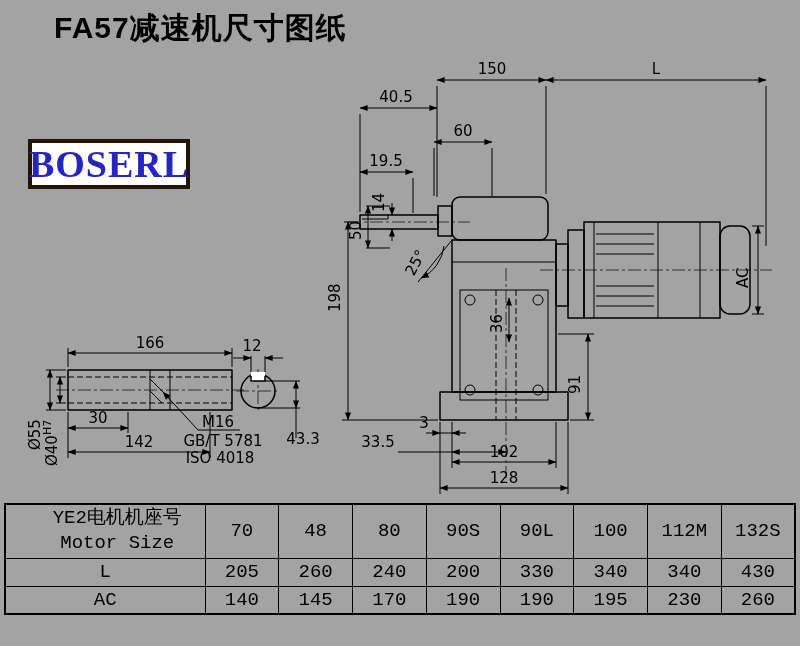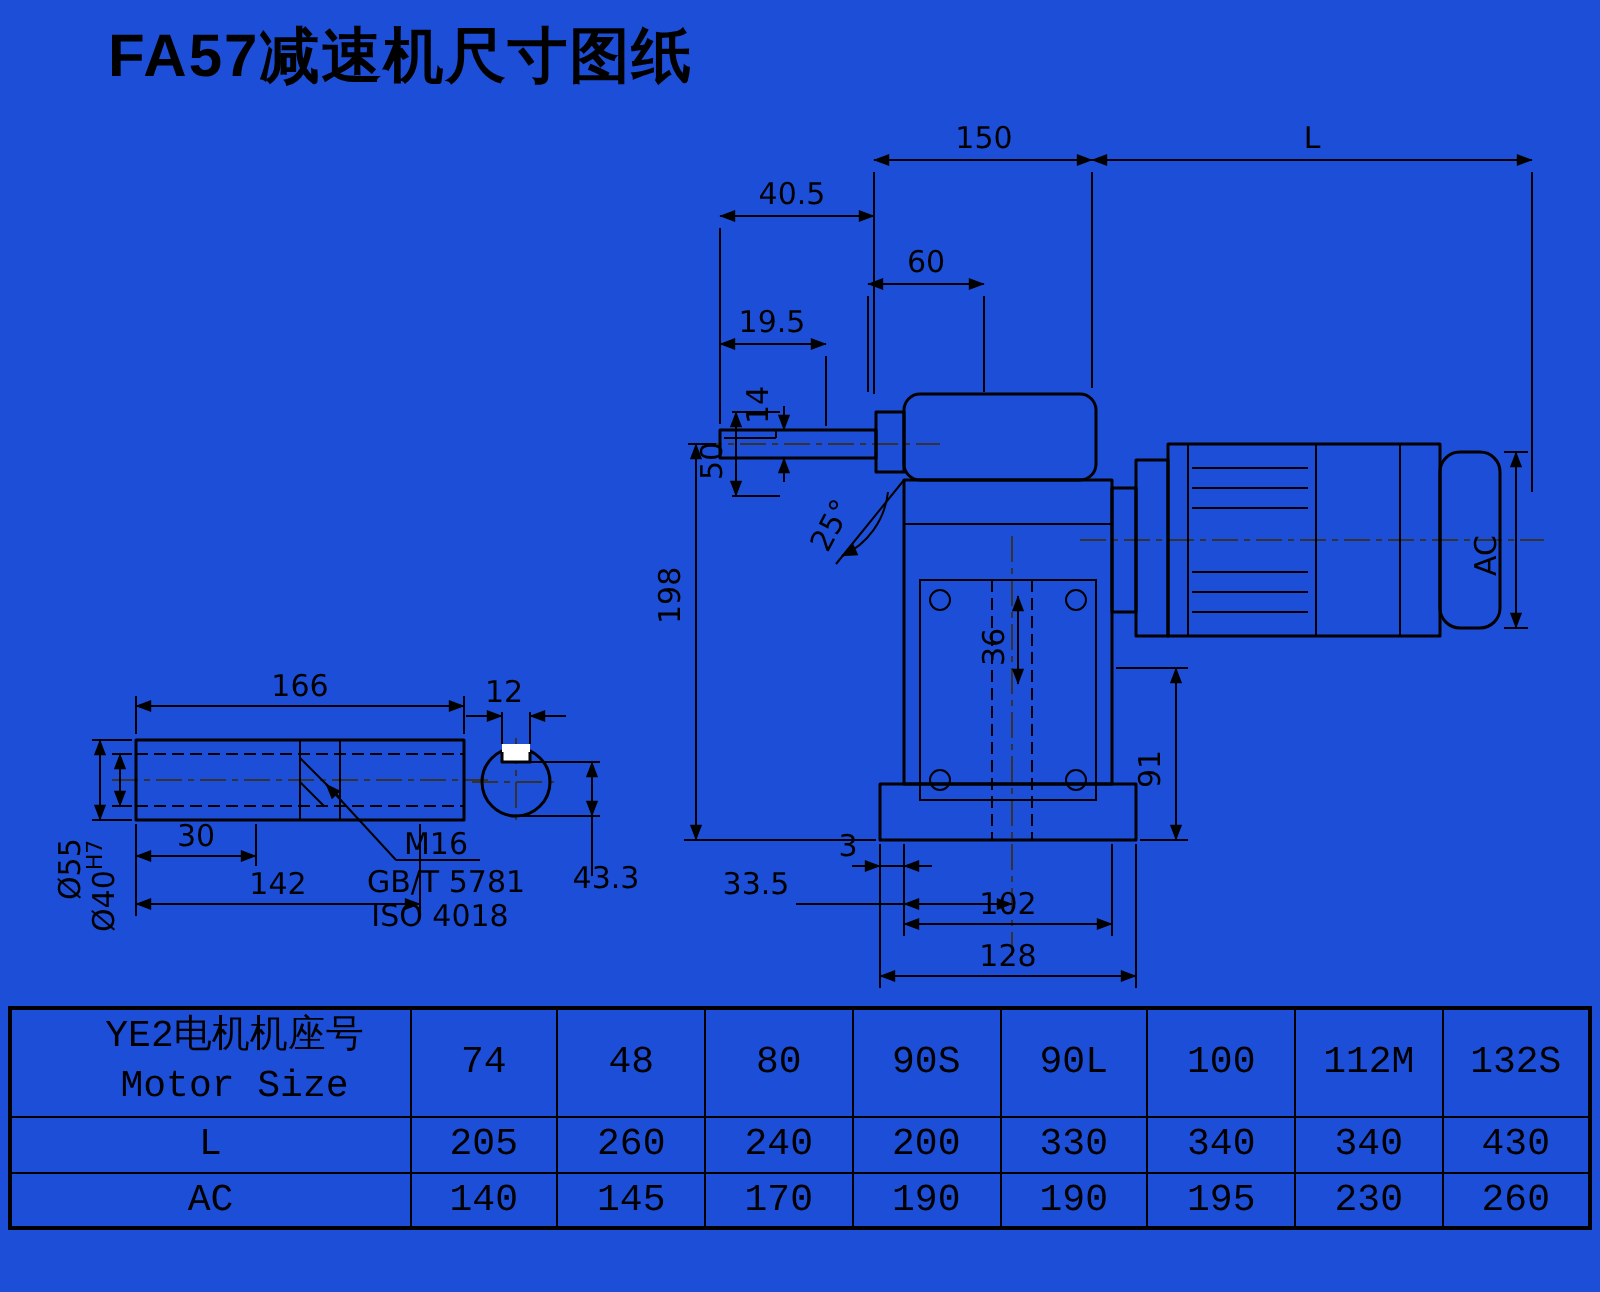--- a/index.html
+++ b/index.html
@@ -1,18 +1,18 @@
 <!DOCTYPE html>
 <html><head>
 <meta charset="utf-8">
 <style>
   *{box-sizing:border-box;margin:0;padding:0}
   html,body{background:#fff}
   body{width:800px;height:646px;font-family:"Liberation Sans",sans-serif}
-  .page{position:relative;width:800px;height:646px;background:#1d4ed8;overflow:hidden}
+  .page{position:relative;width:800px;height:646px;background:#a3a3a3;overflow:hidden}
   .title{position:absolute;left:54px;top:8px;font-size:30px;font-weight:bold;color:#000;
          letter-spacing:1px;font-family:"Liberation Sans",sans-serif}
   .logo{position:absolute;left:28px;top:139px;width:162px;height:50px;border:4px solid #241407;
         display:flex;align-items:center;justify-content:center;background:#fff}
   .logo span{font-family:"Liberation Serif",serif;font-size:38px;font-weight:bold;
              color:#2424c8;letter-spacing:1px;line-height:1}
   svg.drawing{position:absolute;left:0;top:0}
   .ol{stroke:#000;stroke-width:1.5;fill:none;stroke-linejoin:round}
   .tn{stroke:#000;stroke-width:1;fill:none}
   .dm{stroke:#000;stroke-width:1;fill:none}
@@ -29,20 +29,23 @@
   table.spec th.first{text-align:center;padding-left:24px;line-height:25px}
   col.c0{width:200px}
 </style>
 </head>
 <body>
 
 <div class="page">
 
   <h1 class="title">FA57减速机尺寸图纸</h1>
 
+  <div class="logo">
+    <span>BOSERL</span>
+  </div>
 
   <svg class="drawing" width="800" height="502" viewBox="0 0 800 502">
     <defs>
       <marker id="arr" viewBox="0 0 10 10" refX="9.5" refY="5" markerWidth="10" markerHeight="8" orient="auto-start-reverse">
         <path d="M0,1.2 L10,5 L0,8.8 Z" fill="#000"></path>
       </marker>
     </defs>
 
     <g>
       <line class="cl" x1="348" y1="222" x2="470" y2="222"></line>
@@ -219,21 +222,21 @@
           <col>
           <col>
           <col>
       </colgroup>
       <thead>
         <tr>
           <th class="first">
             <div>YE2电机机座号</div>
             <div>Motor Size</div>
           </th>
-          <th>74</th>
+          <th>70</th>
           <th>48</th>
           <th>80</th>
           <th>90S</th>
           <th>90L</th>
           <th>100</th>
           <th>112M</th>
           <th>132S</th>
         </tr>
       </thead>
       <tbody>

